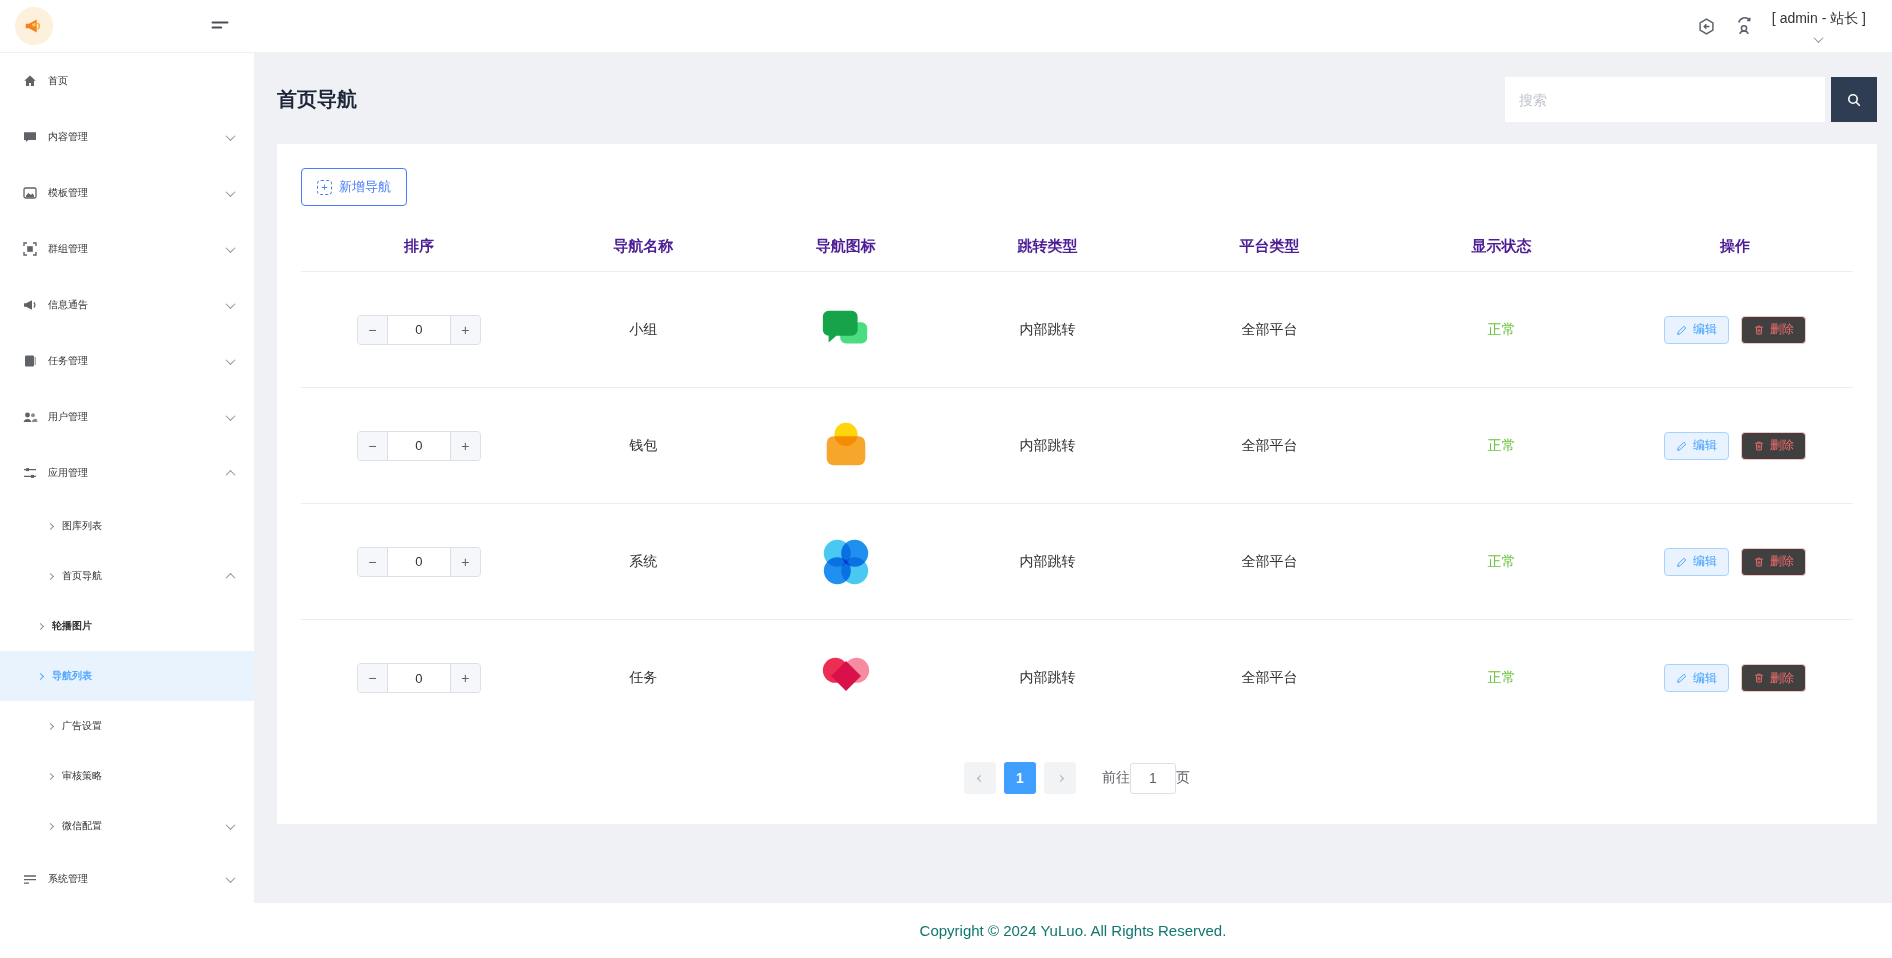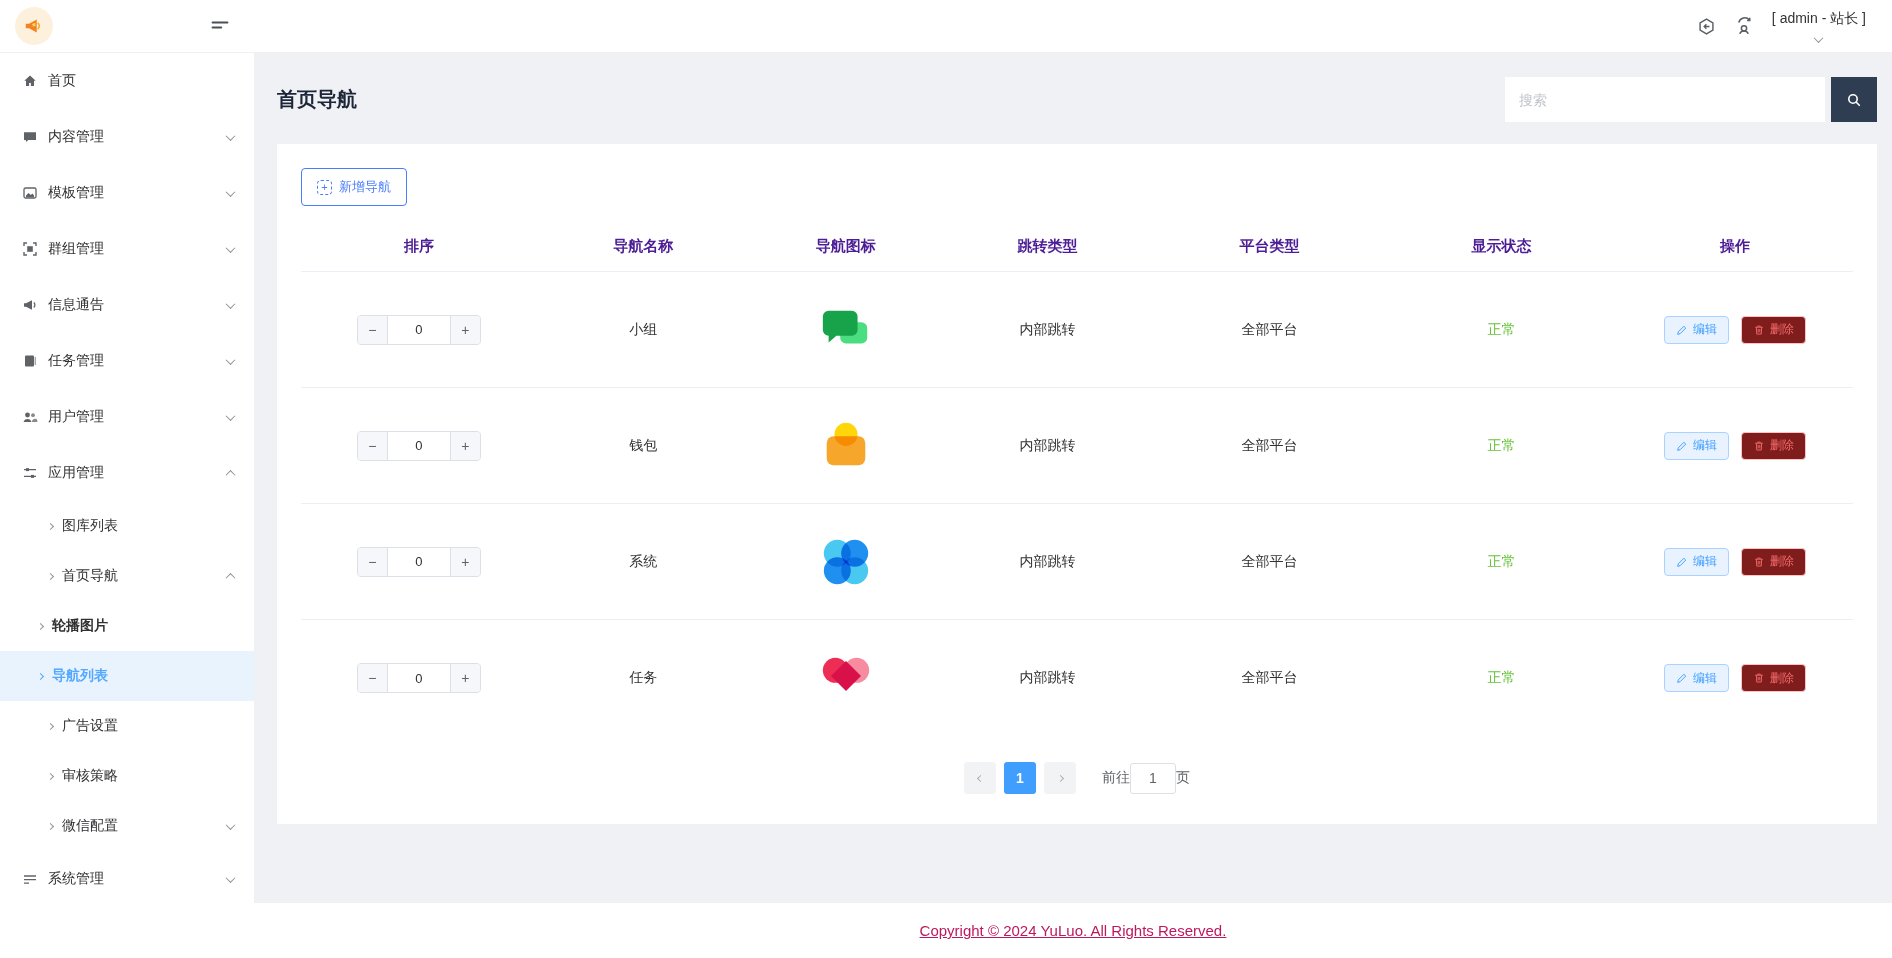--- a/index.html
+++ b/index.html
@@ -18,21 +18,21 @@
   .user-drop { display:flex; align-items:center; gap:8px; cursor:pointer; color:#333; font-size:14px;flex-direction:column; }
   .chev { display:inline-block; width:7px; height:7px; border-right:1.4px solid #909399; border-bottom:1.4px solid #909399; }
   .chev.down { transform:rotate(45deg) translate(-1px,-1px); }
   .chev.up { transform:rotate(-135deg) translate(-1px,-1px); }
   .chev.right { transform:rotate(-45deg); width:5px; height:5px; }
   .chev.left { transform:rotate(135deg); width:5px; height:5px; }
 
   
   .layout { display:flex; height:905px; }
   .sidebar { width:254px; background:#fff; flex-shrink:0; overflow:hidden; }
-  .side-item { display:flex; align-items:center; padding:0 20px 0 22px; height:56px; font-size:14px; color:#303133; cursor:pointer; }
+  .side-item { display:flex; align-items:center; padding:0 20px 0 22px; height:56px; font-size:10px; color:#303133; cursor:pointer; }
   .side-item .s-icon { color:#5f6368; margin-right:10px; }
   .side-item .s-label { flex:1; }
   .side-item .s-sub-arrow { margin-right:9px; color:#8a8f99; display:inline-flex; }
   .side-item.lvl2 { height:50px; padding-left:48px; }
   .side-item.lvl3 { height:50px; padding-left:38px;font-weight:bold; }
   .side-item.active { background:#e9f3fe; color:#53a8ff; }
   .side-item.active .s-sub-arrow .chev { border-color:#53a8ff; }
 
   .main { flex:1; display:flex; flex-direction:column; background:#f0f1f4; }
 
@@ -62,33 +62,33 @@
   .step-btn.minus { border-right:1px solid #dcdfe6; }
   .step-btn.plus { border-left:1px solid #dcdfe6; }
   .step-val { width:62px; border:none; text-align:center; font-size:13px; color:#303133; outline:none; }
 
   .row-ic svg { width:54px; height:54px; }
   .mx { mix-blend-mode:multiply; }
   .status-ok { color:#67c23a; }
 
   .act-btn { display:inline-flex; align-items:center; gap:5px; height:28px; padding:2px 11px; border-radius:4px; font-size:12px; cursor:pointer; }
   .act-edit { background:#e9f3ff; border:1px solid #a8d2ff; color:#409eff; margin-right:12px; }
-  .act-del { background:#7f1d1d; border:1px solid #fbc4c4; color:#f56c6c; }
+  .act-del { background:#404040; border:1px solid #fbc4c4; color:#f56c6c; }
 
   
   .pager { display:flex; align-items:center; justify-content:center; margin-top:26px; gap:8px; font-size:14px; color:#606266; }
   .pg-btn { width:32px; height:32px; border-radius:3px; background:#f2f3f5; border:none; display:flex; align-items:center; justify-content:center; cursor:pointer; }
   .pg-btn .chev { border-color:#aeb1b8; }
   .pg-num { width:32px; height:32px; border-radius:3px; background:#409eff; color:#fff; border:none; font-size:14px; font-weight:bold; cursor:pointer; }
   .goto { display:flex; align-items:center; gap:0; margin-left:18px; }
   .goto-input { width:46px; height:31px; border:1px solid #dcdfe6; border-radius:3px; text-align:center; font-size:14px; color:#606266; outline:none; }
 
   
   .spacer { flex:1; }
-  .footer { height:55px; background:#fff; display:flex; align-items:center; justify-content:center; font-size:15px; color:#be185d;text-decoration:underline; }
+  .footer { height:55px; background:#fff; display:flex; align-items:center; justify-content:center; font-size:15px; color:#0f766e; }
 </style>
 </head>
 <body>
 
 <header class="topbar">
   <div class="logo-wrap">
     <span class="logo-circle">
         <span class="ic">
       <svg width="22" height="22" viewBox="0 0 24 24">
             <path d="M3 9.5v5h3.5L15 19V5L6.5 9.5z" fill="#f58220"></path>

